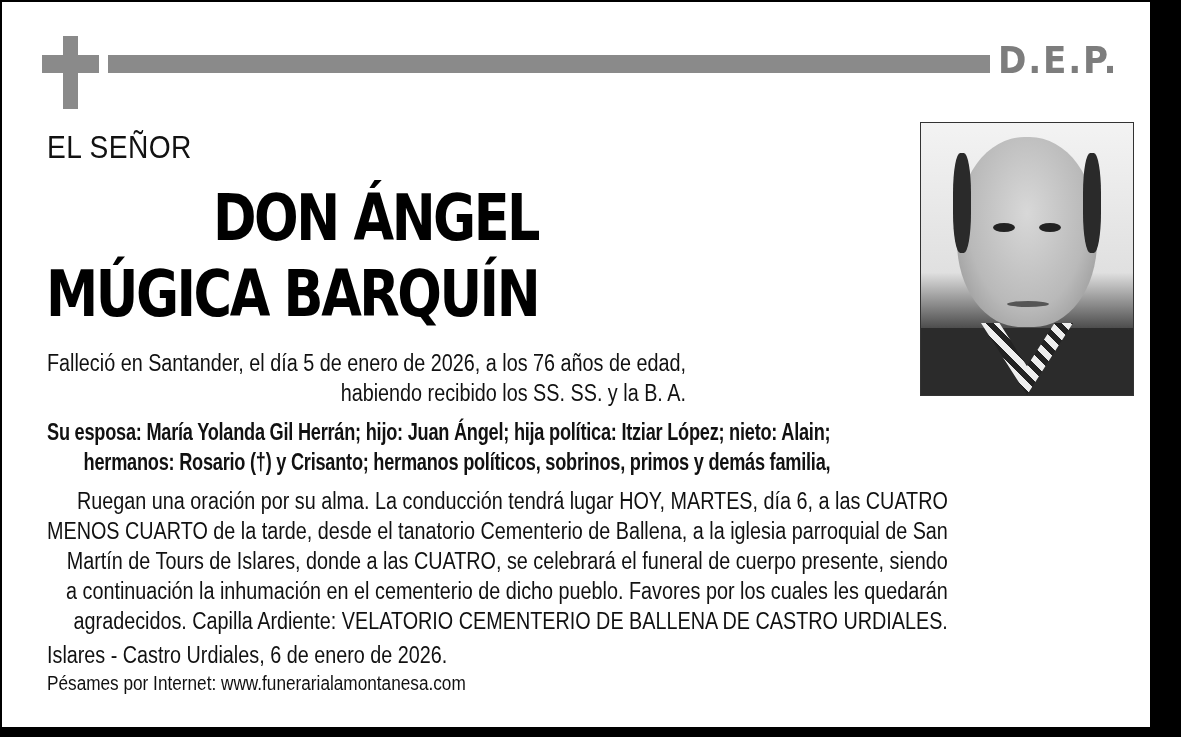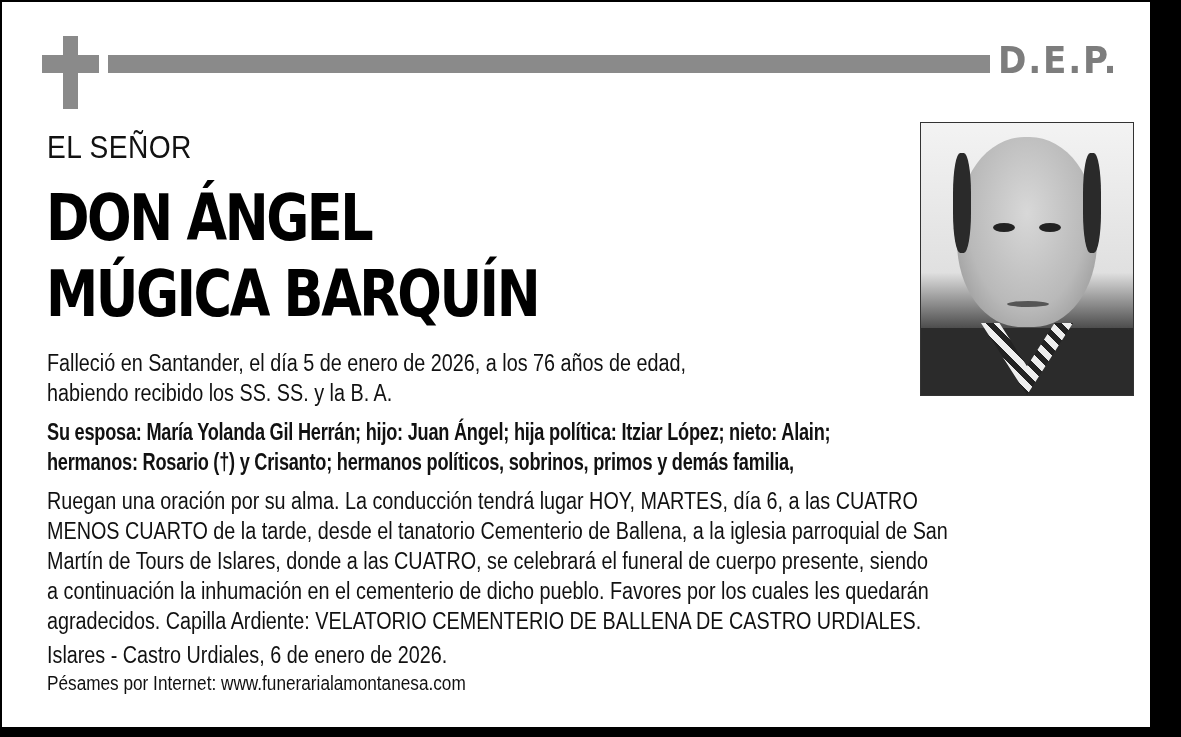--- a/index.html
+++ b/index.html
@@ -1,17 +1,17 @@
 <!DOCTYPE html>
 <html><head>
 <meta charset="utf-8">
 <style>
   html, body { margin:0; padding:0; background:#000; }
   body { width:1181px; height:737px; position:relative; overflow:hidden; font-family:"Liberation Sans", sans-serif; }
-  .card { position:absolute; left:2px; top:2px; width:1148px; height:725px; background:#fff; }
+  .card { position:absolute; left:2px; top:2px; width:1148px; height:725px; background:#fff;text-align:right; }
   .cross-v { position:absolute; left:61px; top:34px; width:15px; height:73px; background:#8a8a8a; }
   .cross-h { position:absolute; left:40px; top:53px; width:57px; height:18px; background:#8a8a8a; }
   .rule { position:absolute; left:106px; top:53px; width:882px; height:18px; background:#8a8a8a; }
   .dep { position:absolute; left:996px; top:36px; font-family:"DejaVu Sans", sans-serif; font-weight:bold; font-size:38px; color:#7d7d7d; letter-spacing:2px; line-height:44px; transform:scaleX(0.9); transform-origin:left top; }
   .senor { position:absolute; left:45px; top:125px; font-size:32px; line-height:40px; color:#111; letter-spacing:0.5px; transform:scaleX(0.88); transform-origin:left top; }
   .name { position:absolute; left:44px; top:178px; font-family:"DejaVu Sans", sans-serif; font-weight:bold; font-size:64px; line-height:76px; color:#000; letter-spacing:-3px; transform:scaleX(0.82); transform-origin:left top; white-space:nowrap; }
   .photo { position:absolute; left:918px; top:120px; width:212px; height:272px; border:1px solid #333; background:linear-gradient(180deg,#f3f3f3 0%,#e0e0e0 55%,#3a3a3a 78%,#222 100%); overflow:hidden; }
   .photo .head { position:absolute; left:36px; top:14px; width:140px; height:190px; border-radius:48% 48% 45% 45%; background:radial-gradient(ellipse at 50% 40%, #d8d8d8 0%, #b9b9b9 60%, #8a8a8a 100%); }
   .photo .hair-l { position:absolute; left:32px; top:30px; width:18px; height:100px; background:#2a2a2a; border-radius:40%; }
   .photo .hair-r { position:absolute; left:162px; top:30px; width:18px; height:100px; background:#2a2a2a; border-radius:40%; }

